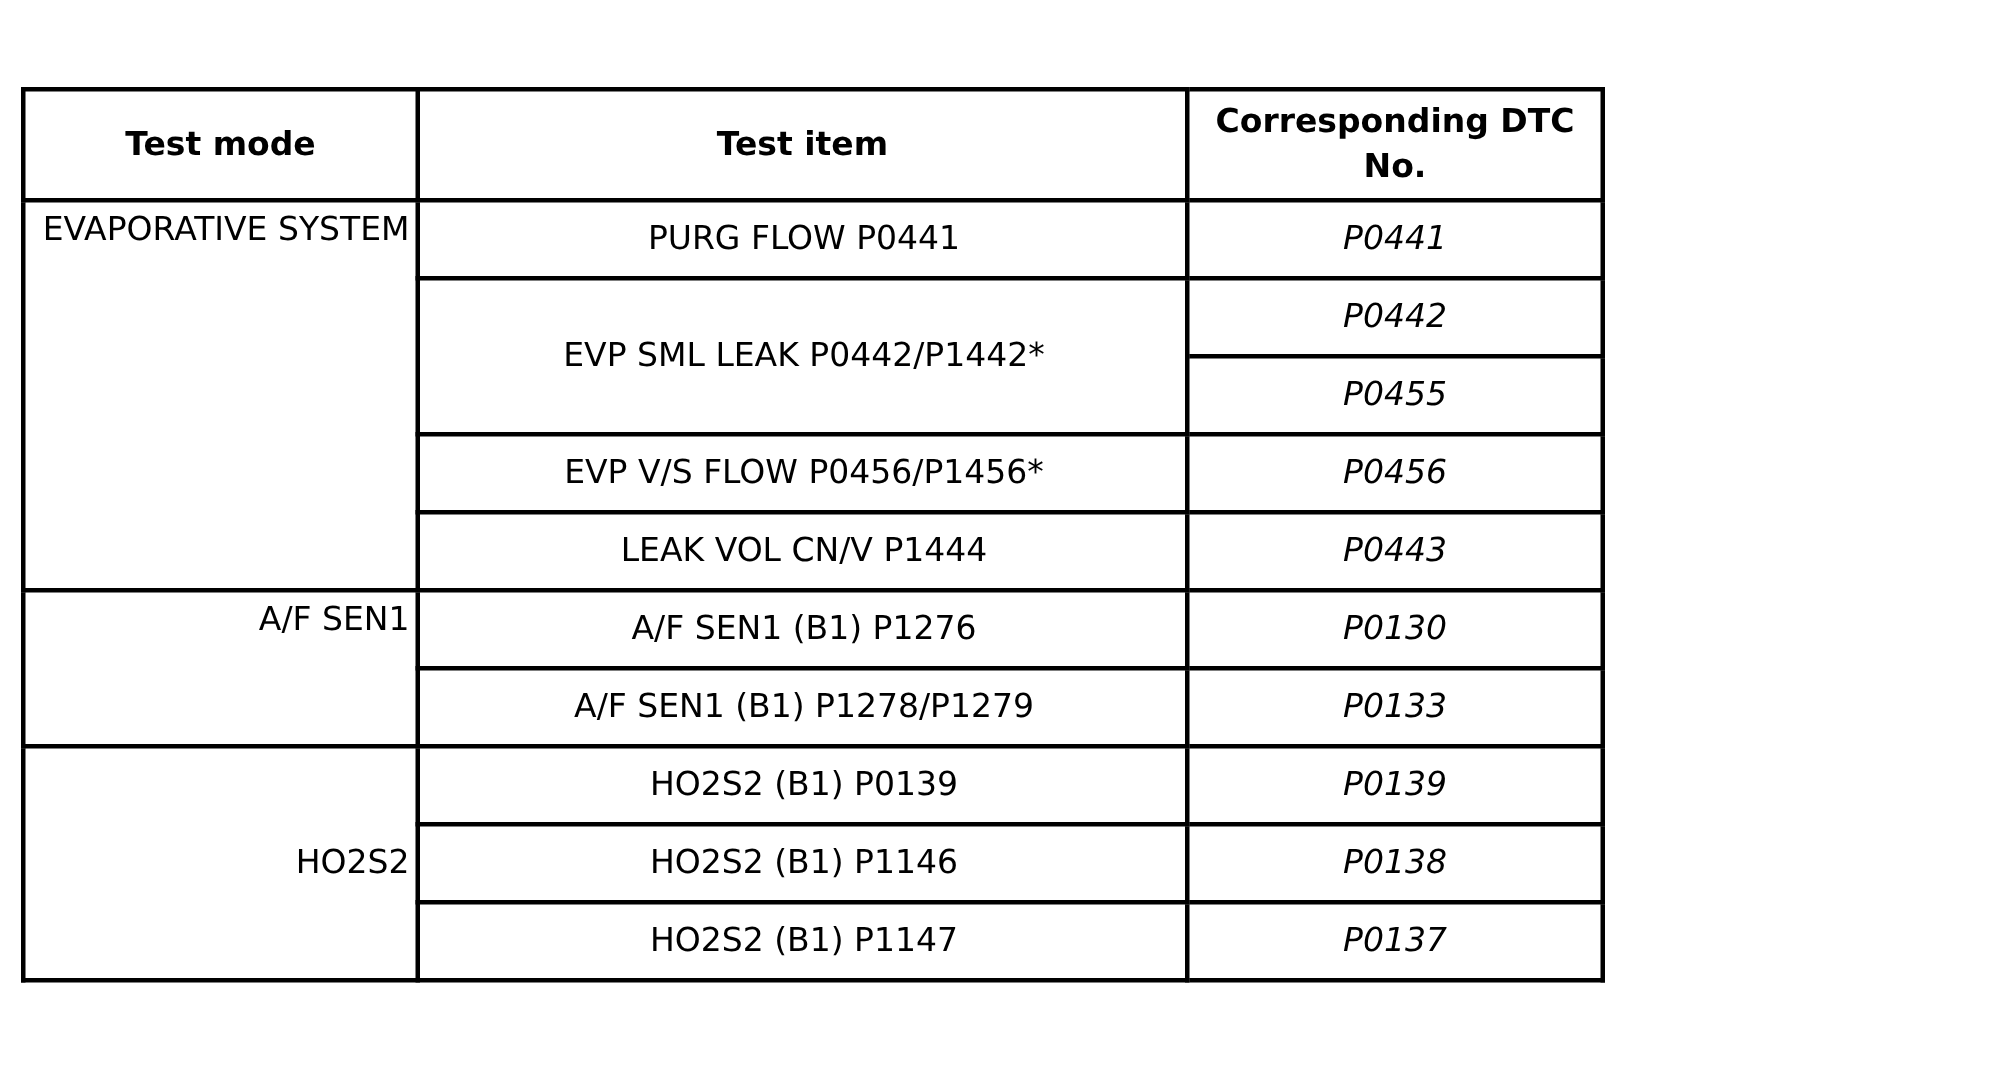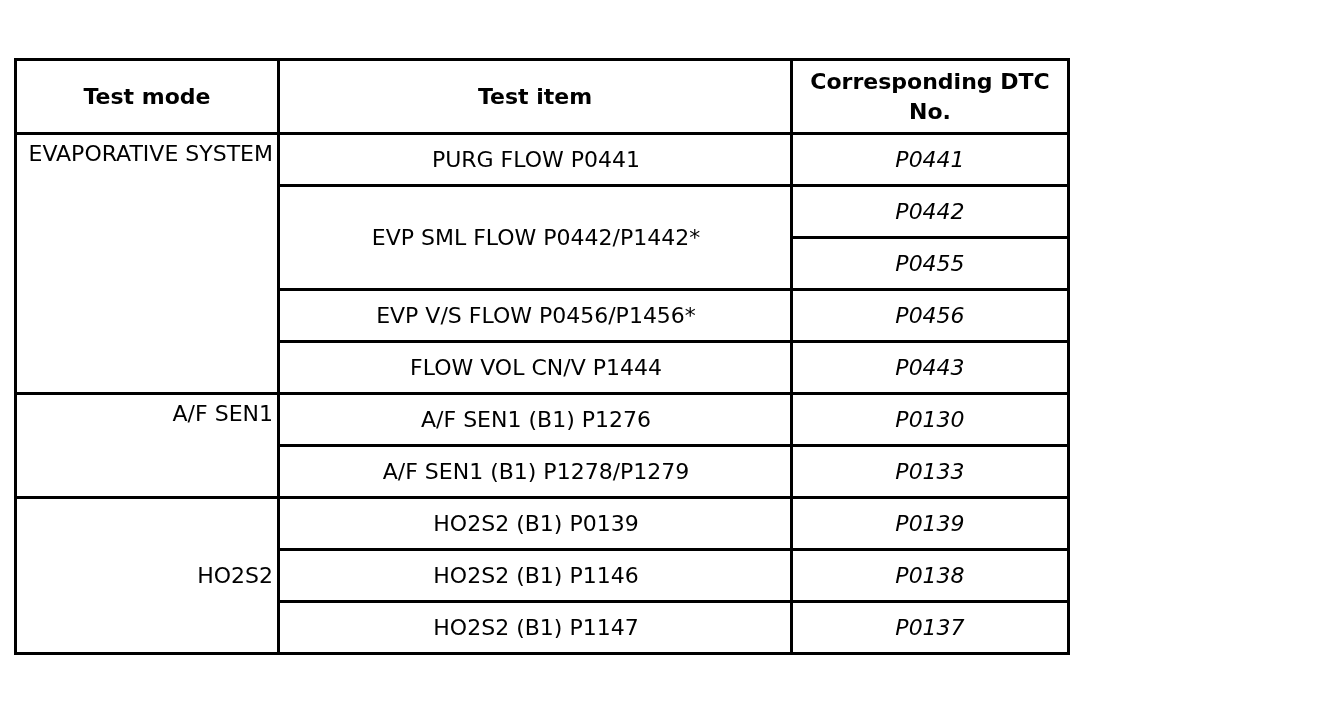--- a/index.html
+++ b/index.html
@@ -90,32 +90,32 @@
         <th>Corresponding DTC No.</th>
       </tr>
     </thead>
     <tbody>
       <tr>
         <td class="mode top" rowspan="5">EVAPORATIVE SYSTEM</td>
         <td class="item">PURG FLOW P0441</td>
         <td class="dtc">P0441</td>
       </tr>
       <tr>
-        <td class="item" rowspan="2">EVP SML FLOW P0442/P1442*</td>
+        <td class="item" rowspan="2">EVP SML LEAK P0442/P1442*</td>
         <td class="dtc">P0442</td>
       </tr>
       <tr>
         <td class="dtc">P0455</td>
       </tr>
       <tr>
         <td class="item">EVP V/S FLOW P0456/P1456*</td>
         <td class="dtc">P0456</td>
       </tr>
       <tr>
-        <td class="item">FLOW VOL CN/V P1444</td>
+        <td class="item">LEAK VOL CN/V P1444</td>
         <td class="dtc">P0443</td>
       </tr>
       <tr>
         <td class="mode top" rowspan="2">A/F SEN1</td>
         <td class="item">A/F SEN1 (B1) P1276</td>
         <td class="dtc">P0130</td>
       </tr>
       <tr>
         <td class="item">A/F SEN1 (B1) P1278/P1279</td>
         <td class="dtc">P0133</td>

